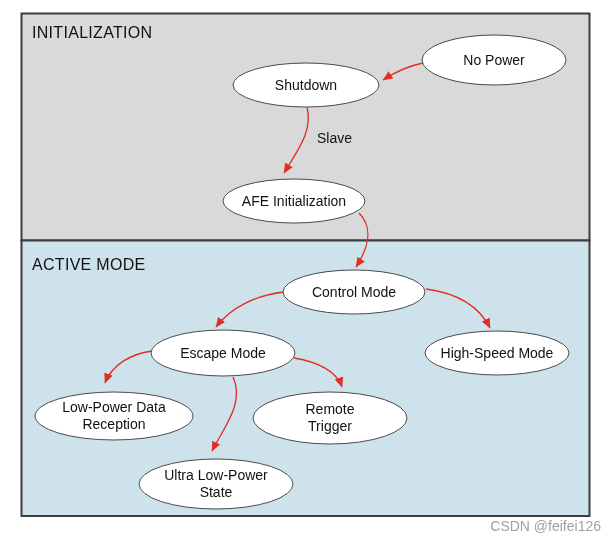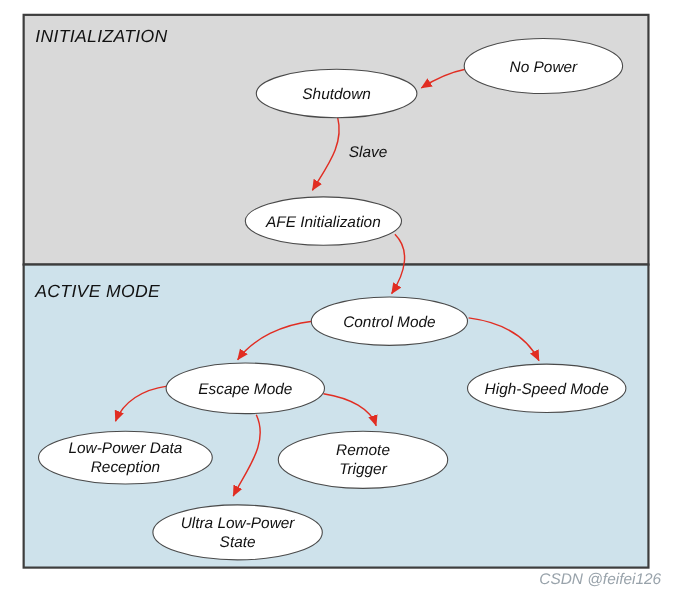--- a/index.html
+++ b/index.html
@@ -3,21 +3,20 @@
 <meta charset="utf-8">
 <style>
   html, body { margin: 0; padding: 0; background: #ffffff; }
   .canvas {
     position: relative;
     width: 616px;
     height: 541px;
     background: #ffffff;
     font-family: "Liberation Sans", sans-serif;
     overflow: hidden;
-    font-style: italic;
   }
   svg text {
     font-family: "Liberation Sans", sans-serif;
     fill: #111111;
   }
   .section-label { font-size: 16px; letter-spacing: 0.3px; }
   .node-label    { font-size: 14px; text-anchor: middle; }
   .edge-label    { font-size: 14px; }
   .watermark-text{ font-size: 14px; fill: #99a3ab; text-anchor: end; }
   .section-box   { stroke: #3d3d3d; stroke-width: 2px; }

